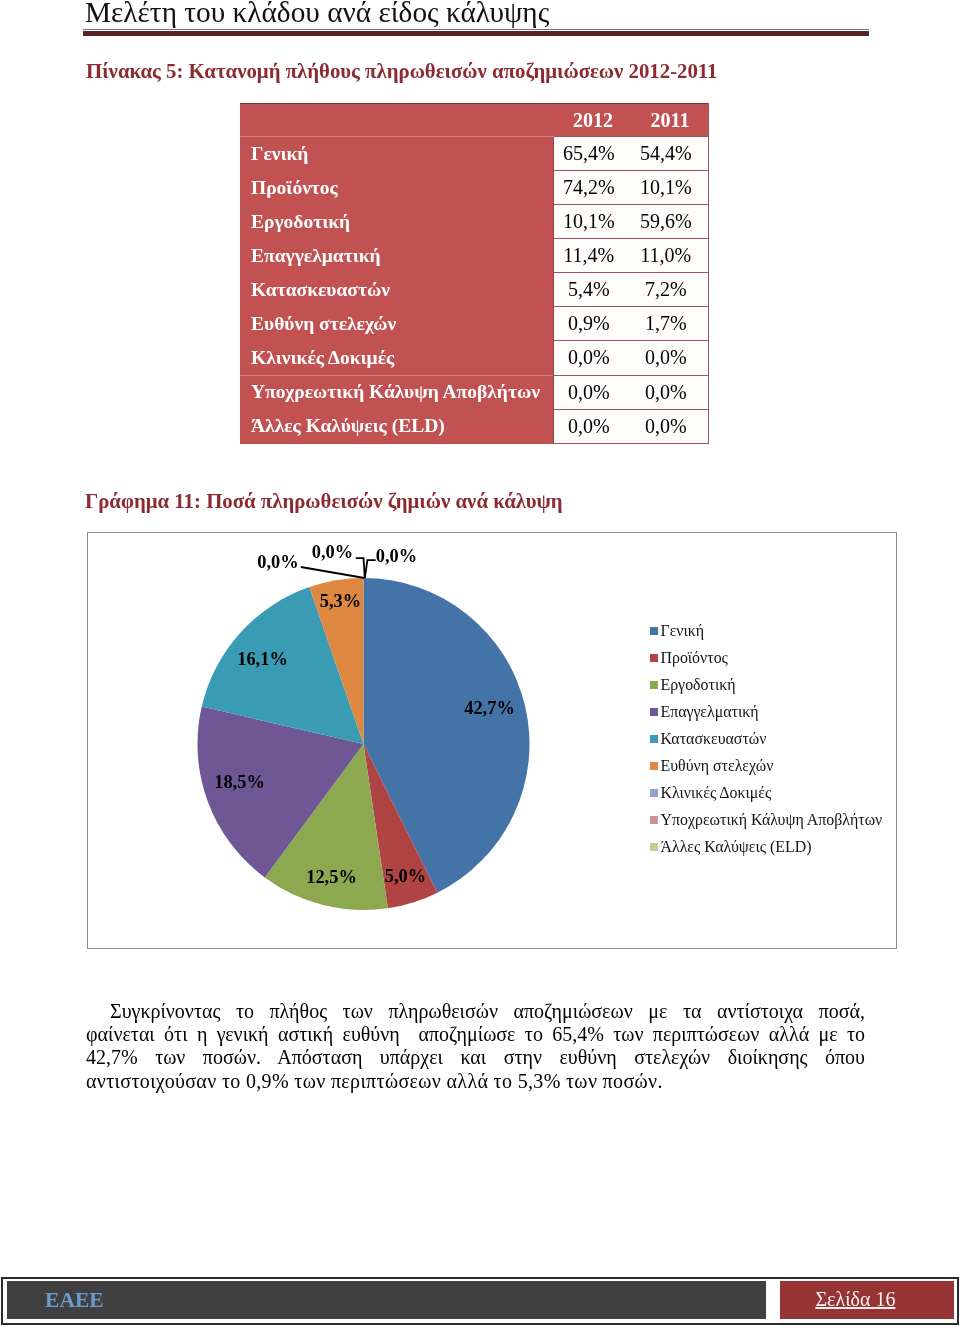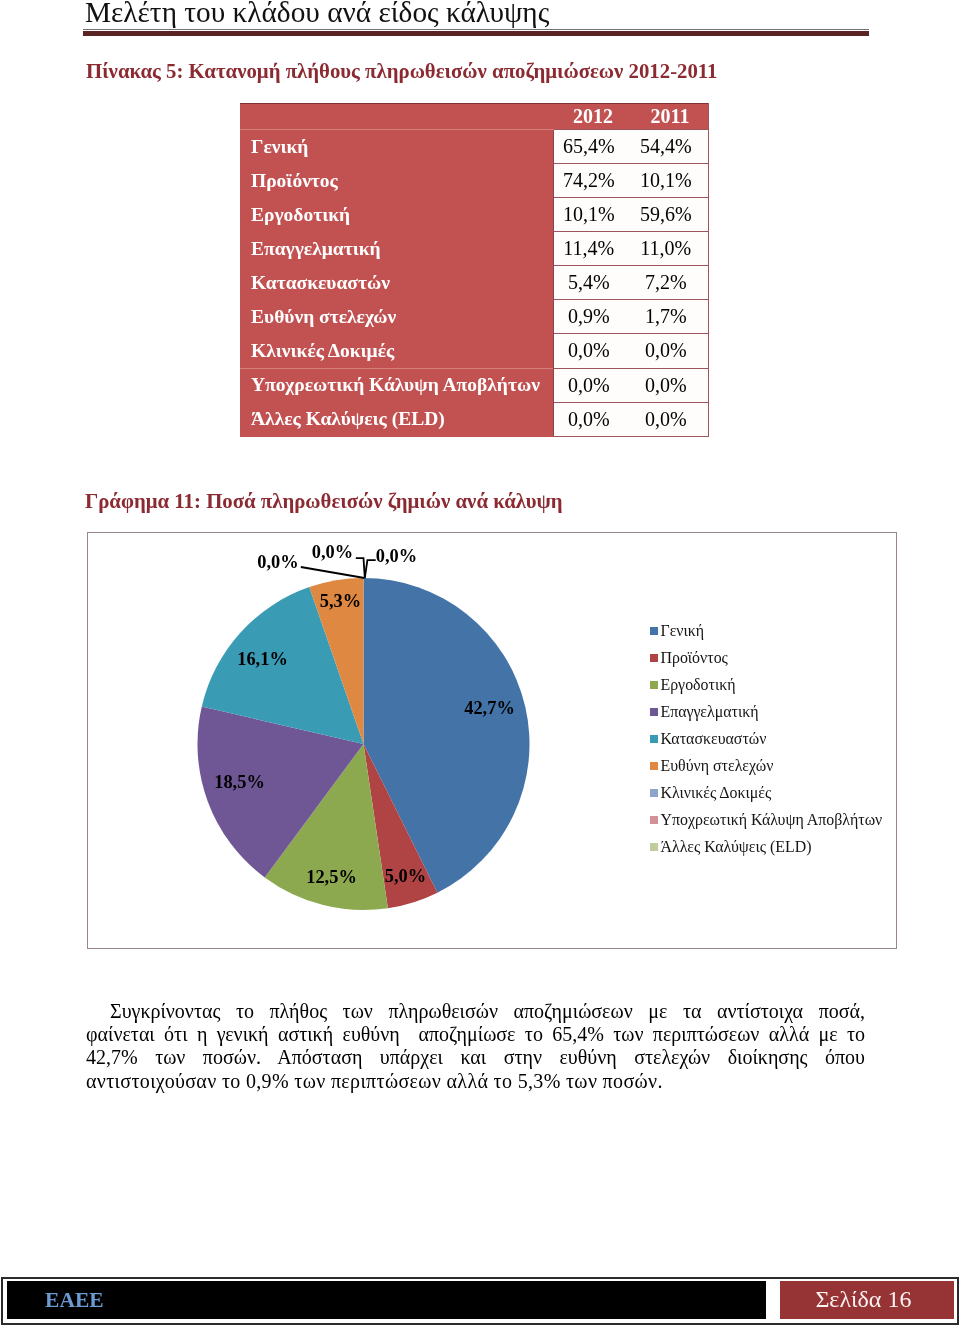--- a/index.html
+++ b/index.html
@@ -18,21 +18,21 @@
   .hdr-rule-thick{position:absolute;left:82.5px;top:31.3px;width:786px;height:5.2px;background:#5a2425;}
 
   
   .tbl-caption{position:absolute;left:86px;top:59.5px;font-size:20.8px;line-height:22px;font-weight:bold;color:#8c2a32;white-space:nowrap;}
 
   
   .tbl{position:absolute;left:240px;top:103.2px;width:468px;border-collapse:collapse;table-layout:fixed;
        border-top:1px solid #7e3236;background:#c25252;}
   .tbl td{padding:0;vertical-align:middle;}
   .tbl tr{height:34.05px;}
-  .tbl tr.hdr{height:26px;padding-left:38px;}
+  .tbl tr.hdr{height:33px;padding-left:38px;}
   .tbl td.lbl{background:#c25252;color:#ffffff;font-weight:bold;font-size:19.5px;padding-left:11px;border-top:none;}
   .tbl tr.sep td.lbl{border-top:1px solid #d4817e;}
   .tbl tr.lastrow td.val{border-bottom:1.5px solid #9d545c;}
   .tbl td.val{background:#fffdfb;color:#000;font-size:20px;text-align:center;padding-right:7px;
        border-top:1px solid #9d545c;}
   .tbl td.c2012{border-left:1px solid #8e4348;}
   .tbl td.c2011{border-right:1px solid #9d545c;}
   .tbl td.hdrcell{background:#c25252;color:#fff;font-weight:bold;font-size:20px;text-align:right;padding-right:18px;border-top:none;}
 
   
@@ -48,24 +48,24 @@
   .lgtx{font-size:15.9px;color:#151515;margin-left:2.8px;white-space:nowrap;}
 
   
   .para{position:absolute;left:86px;top:1000px;width:779px;font-size:20px;line-height:23.2px;}
   .para .pl{display:block;text-align:justify;text-align-last:justify;white-space:pre;}
   .para .pl.first{text-indent:24px;}
   .para .pl.last{text-align-last:left;letter-spacing:0.34px;}
 
   
   .footer{position:absolute;left:1px;top:1276.6px;width:958px;height:48.6px;border:2.2px solid #2b2b2b;background:#fff;box-sizing:border-box;}
-  .f-left{position:absolute;left:3.8px;top:2.4px;width:759px;height:37.7px;background:#000000;}
+  .f-left{position:absolute;left:3.8px;top:2.4px;width:759px;height:37.7px;background:#404040;}
   .f-right{position:absolute;left:777.4px;top:2.4px;width:173.2px;height:37.7px;background:#963335;}
   .f-left span{position:absolute;left:38.3px;top:8px;color:#6c9bd2;font-weight:bold;font-size:21.5px;line-height:22px;}
-  .f-right span{position:absolute;left:35px;top:7.5px;color:#fcf2f0;font-size:24px;line-height:22px;}
+  .f-right span{position:absolute;left:35px;top:7.5px;color:#fcf2f0;font-size:20px;line-height:22px;text-decoration:underline;}
 </style>
 </head>
 <body>
 
 <div class="page">
   <div class="hdr-title">Μελέτη του κλάδου ανά είδος κάλυψης</div>
   <div class="hdr-rule-thin"></div>
   <div class="hdr-rule-thick"></div>
 
   <div class="tbl-caption">Πίνακας 5: Κατανομή πλήθους πληρωθεισών αποζημιώσεων 2012-2011</div>

